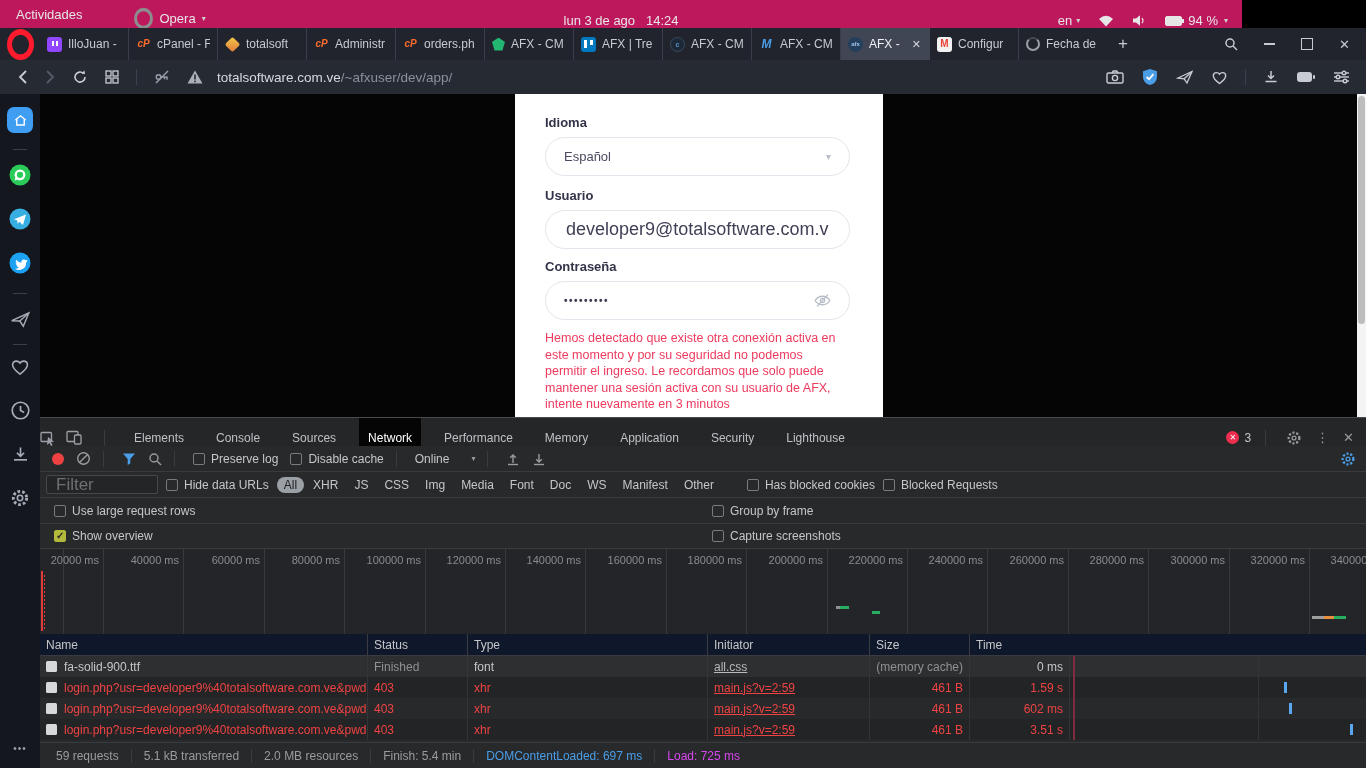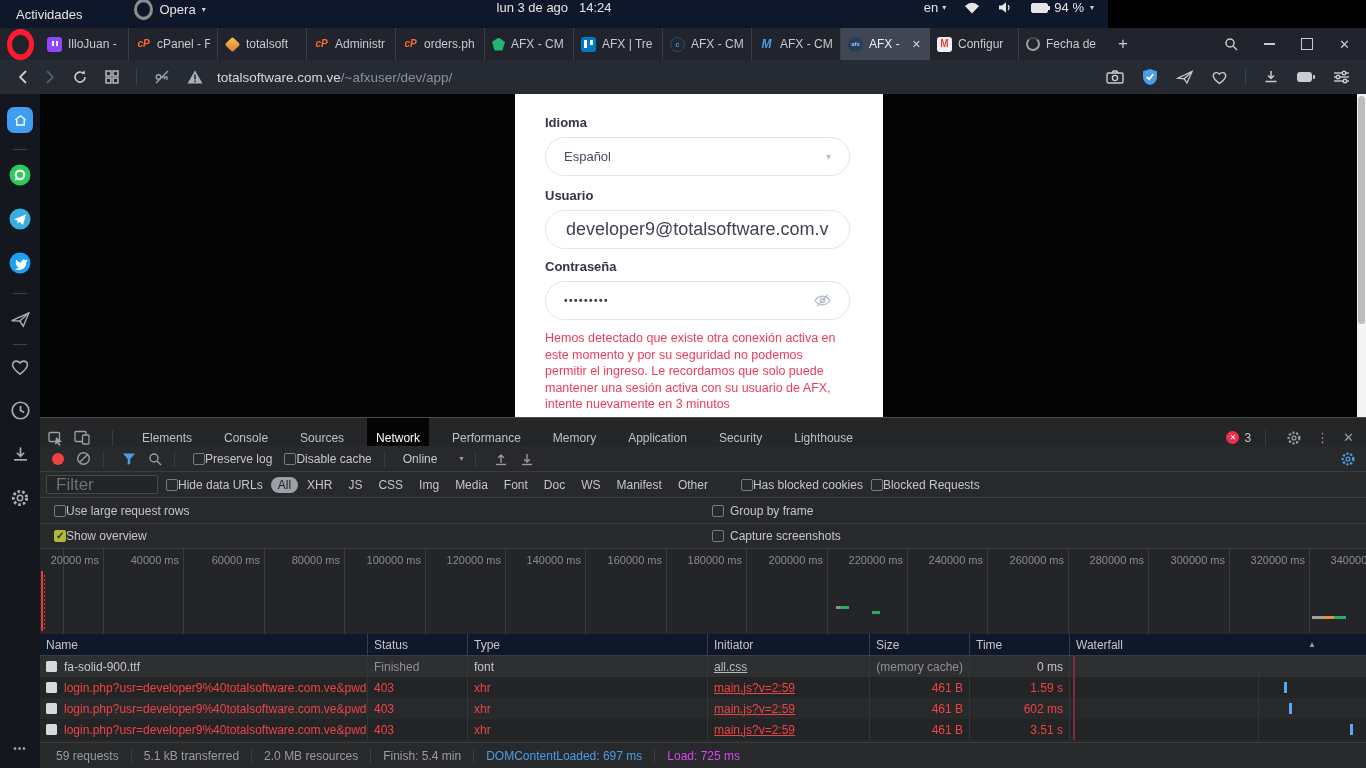--- a/index.html
+++ b/index.html
@@ -1,21 +1,21 @@
 <!DOCTYPE html>
 <html><head>
 <meta charset="utf-8">
 <style>
   html,body{margin:0;padding:0;width:1366px;height:768px;overflow:hidden;background:#000;
     font-family:"Liberation Sans",sans-serif;-webkit-font-smoothing:antialiased}
   svg{display:block}
 
   
-  .sysbar{position:absolute;left:0;top:0;width:1108px;height:28px;background:#0f172a;color:#e6e6e6;
-    display:flex;align-items:flex-start;font-size:13px}
+  .sysbar{position:absolute;left:0;top:0;width:1242px;height:28px;background:#be185d;color:#e6e6e6;
+    display:flex;align-items:flex-end;font-size:13px}
   .sys-activities{padding:0 16px;height:100%;display:flex;align-items:center}
   .sys-appmenu{display:flex;align-items:center;gap:6px;margin-left:36px}
   .opera-ring-sm{width:13px;height:13px;border:3px solid #8d8d8d;border-radius:50%;transform:scaleY(1.12)}
   .sys-caret{font-size:8px;color:#cfcfcf}
   .sys-clock{position:absolute;left:0;right:0;text-align:center;pointer-events:none}
   .sys-clock span{pointer-events:auto}
   .sys-right{margin-left:auto;display:flex;align-items:center;gap:18px;padding-right:14px}
   .battery-body{width:15px;height:8px;border:1px solid #e6e6e6;border-radius:2px;position:relative;background:#e6e6e6}
   .battery-body:after{content:"";position:absolute;right:-3px;top:2px;width:2px;height:4px;background:#e6e6e6}
 
@@ -78,37 +78,37 @@
   .caret-gray{color:#b9bec7;font-size:10px;margin-left:auto}
   .pw-dots{font-size:10px;font-weight:bold;letter-spacing:1.5px;color:#3a3a50}
   .err{position:absolute;left:30px;top:236px;width:302px;font-size:12.5px;line-height:16.5px;color:#ee3a5d}
   .page-scroll{position:absolute;right:0;top:0;width:9px;height:323px;background:#f4f4f4}
   .page-scroll .thumb{position:absolute;left:1px;top:2px;width:7px;height:228px;background:#bdbdbd;border-radius:4px}
 
   
   .devtools{position:absolute;left:40px;top:417px;width:1326px;height:351px;background:#28292b;color:#c5c6c8;font-size:12px;
     border-top:1px solid #4a4a4c}
   .dt-row{position:absolute;left:0;right:0;box-sizing:border-box;border-bottom:1px solid #3a3b3e;display:flex;align-items:center}
-  .dt-tabs{top:0;height:40px;background:#252628;padding-left:8px;gap:14px}
+  .dt-tabs{top:0;height:40px;background:#252628;padding-left:0;gap:14px}
   .dt-tabicons{display:flex;align-items:center;gap:10px;padding-right:8px}
   .dt-vsep{width:1px;height:16px;background:#3a3b3e;margin-right:6px}
   .ptab{padding:0 9px;height:100%;display:flex;align-items:center;color:#bdc1c6}
   .ptab.active{background:#050505;color:#fff}
   .dt-tabs-right{margin-left:auto;display:flex;align-items:center;gap:14px;padding-right:12px}
   .err-badge{display:flex;align-items:center;gap:5px}
   .err-circle{width:13px;height:13px;border-radius:50%;background:#ef2d4e;color:#fff;font-size:8px;display:flex;align-items:center;justify-content:center}
   .kebab{color:#9a9b9f;font-size:13px}
   .dt-close{color:#9a9b9f;font-size:13px}
 
   .dt-netbar{top:28px;height:26px;background:#28292b;padding-left:12px;gap:12px}
   .rec-dot{width:12px;height:12px;border-radius:50%;background:#ee4242}
   .cb{width:12px;height:12px;border:1px solid #7a7b7e;border-radius:2px;box-sizing:border-box;flex:none}
   .cb.checked{background:#b2b83b;border-color:#b2b83b;position:relative}
   .cb.checked:after{content:"✓";position:absolute;left:1px;top:-1px;font-size:10px;color:#26272a;font-weight:bold}
-  .tb-item{display:flex;align-items:center;gap:0}
+  .tb-item{display:flex;align-items:center;gap:6px}
   .net-gear-right{position:absolute;right:10px;top:5px}
 
   .dt-filter{top:54px;height:26px;background:#28292b;padding-left:6px;gap:8px}
   .filter-input{width:92px;height:17px;background:#242527;border:1px solid #47484b;border-radius:2px;color:#ccc;
     font-size:17px;padding:0 9px;outline:none;font-family:"Liberation Sans",sans-serif}
   .filter-input::placeholder{color:#6e7073}
   .pill{padding:1px 7px;border-radius:8px;color:#c5c6c8}
   .pill.active{background:#9aa0a6;color:#202124}
   .pill-group{display:flex;align-items:center;gap:2px}
 
@@ -622,24 +622,20 @@
   </div>
 
   <div class="dt-header">
     <div class="grid7">
       <div class="hcell">Name</div>
       <div class="hcell">Status</div>
       <div class="hcell">Type</div>
       <div class="hcell">Initiator</div>
       <div class="hcell">Size</div>
       <div class="hcell">Time</div>
-      <div class="hcell">
-        <span>Waterfall</span>
-        <span class="sort-arrow">▲</span>
-      </div>
     </div>
   </div>
 
   <div class="dt-rows">
 
     <div class="nrow r0 grid7">
       <div class="ncell">
           <span class="file-ic"></span>
           <span>fa-solid-900.ttf</span>
         </div>

